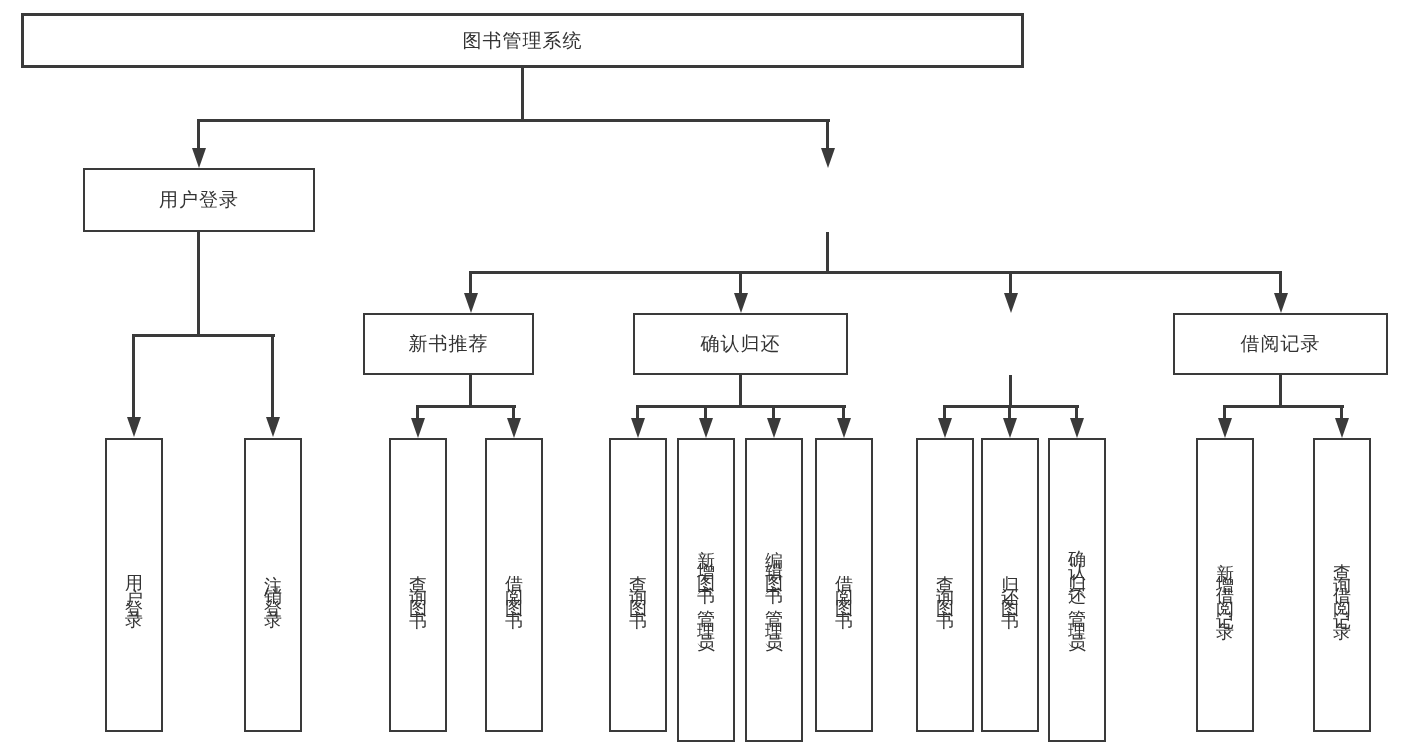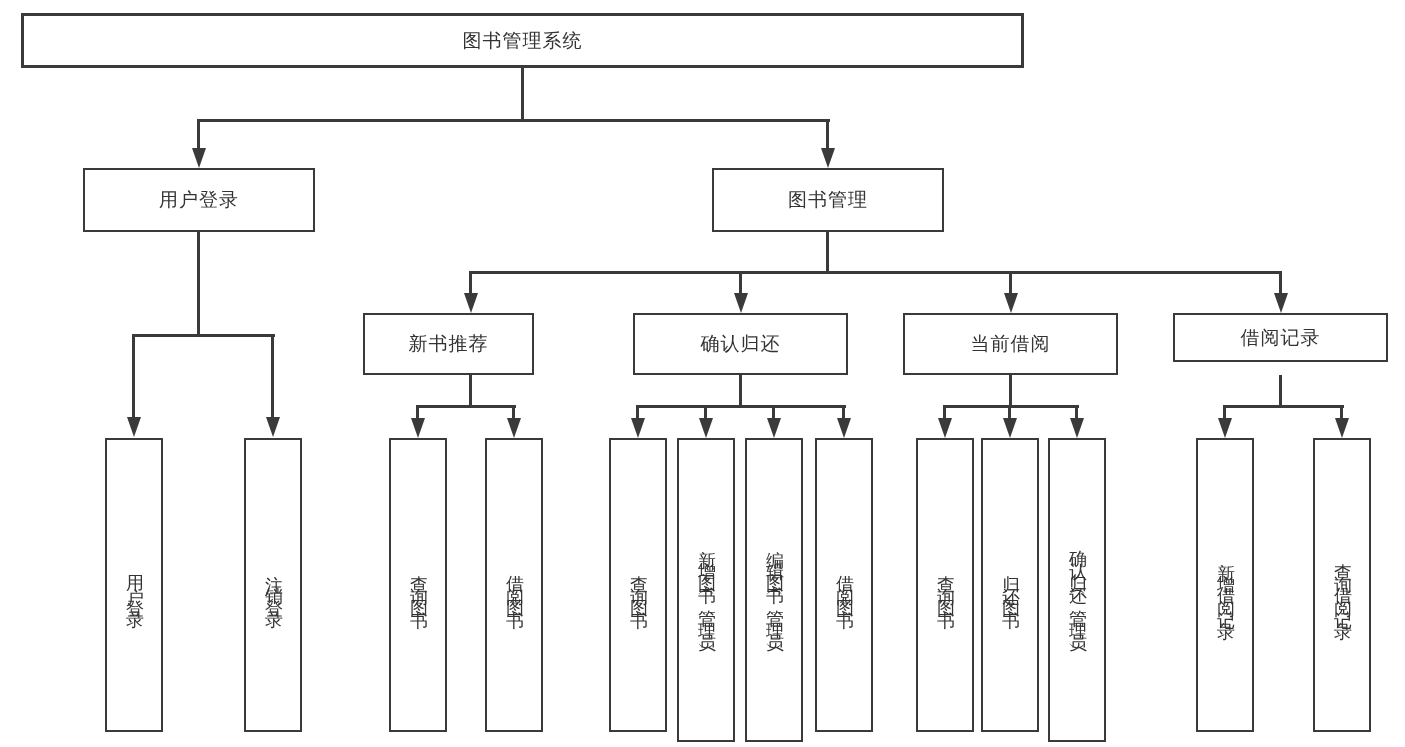--- a/index.html
+++ b/index.html
@@ -2,21 +2,21 @@
 <html style="--line: #3a3a3a; --text: #333333; --wm: #e99090;"><head>
 <meta charset="utf-8">
 <style>
   :root{
     --line:#3a3a3a;
     --text:#333333;
     --wm:#e99090;
   }
   html,body{margin:0;padding:0;background:#ffffff;}
   body{font-family:"Liberation Sans","DejaVu Sans",sans-serif;}
-  #canvas{position:relative;width:1405px;height:747px;background:#ffffff;overflow:hidden;font-family:Liberation Mono, monospace;}
+  #canvas{position:relative;width:1405px;height:747px;background:#ffffff;overflow:hidden;}
 
   
   .hbox{
     position:absolute;
     background:#fff;
     border:2px solid var(--line);
     display:flex;align-items:center;justify-content:center;
     font-size:19px;color:var(--text);
     box-sizing:border-box;
     letter-spacing:1px;
@@ -66,37 +66,31 @@
 <div id="canvas">
 
   <div class="hbox root" style="left:21px;top:13px;width:1003px;height:55px">
     <span>图书管理系统</span>
   </div>
 
   <div class="hbox" style="left:83px;top:168px;width:232px;height:64px">
     <span>用户登录</span>
   </div>
 
-  <div class="hbox" style="left:712px;top:168px;width:232px;height:64px">
-    <span>图书管理</span>
-  </div>
 
   <div class="hbox" style="left:363px;top:313px;width:171px;height:62px">
     <span>新书推荐</span>
   </div>
 
   <div class="hbox" style="left:633px;top:313px;width:215px;height:62px">
     <span>确认归还</span>
   </div>
 
-  <div class="hbox" style="left:903px;top:313px;width:215px;height:62px">
-    <span>当前借阅</span>
-  </div>
 
-  <div class="hbox" style="left:1173px;top:313px;width:215px;height:49px">
+  <div class="hbox" style="left:1173px;top:313px;width:215px;height:62px">
     <span>借阅记录</span>
   </div>
 
   <div class="leaf" style="left:105px">
     <span class="vtext">用户登录</span>
   </div>
   <div class="leaf" style="left:244px">
     <span class="vtext">注销登录</span>
   </div>
 

